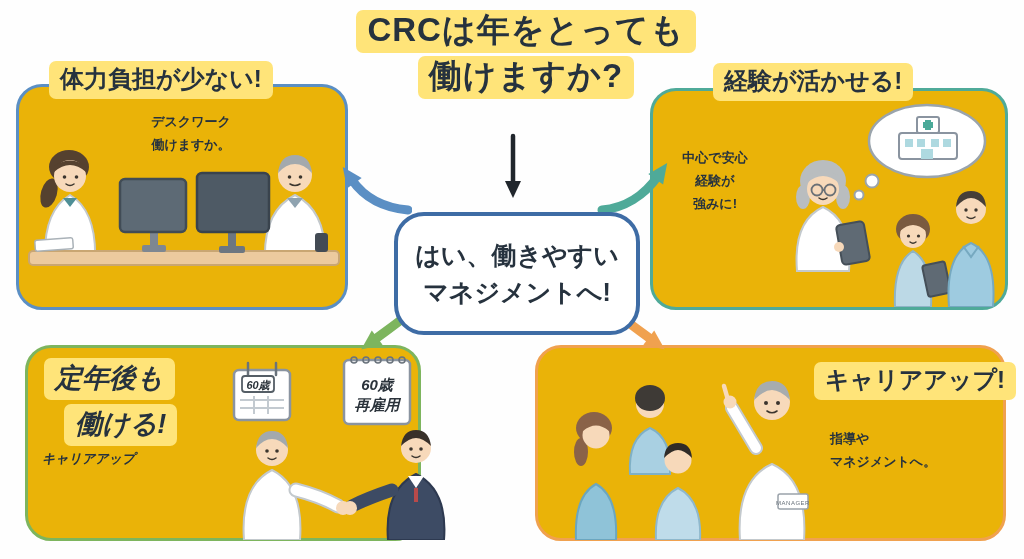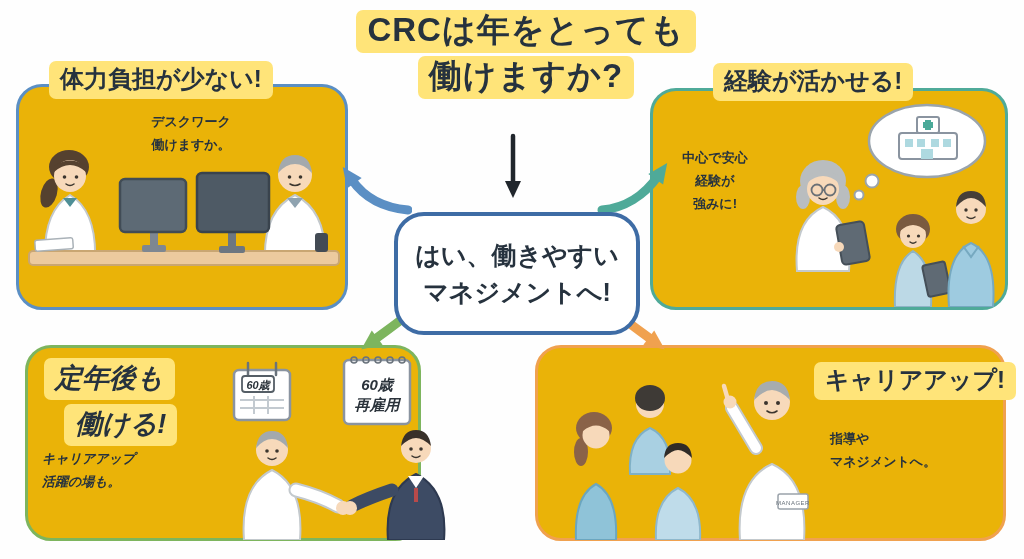--- a/index.html
+++ b/index.html
@@ -213,21 +213,20 @@
     </svg>
   </div>
 
   <div class="panel" id="panel-retirement">
     <div class="heading-block">
       <div class="line"><span class="hl">定年後も</span></div>
       <div class="line"><span class="hl">働ける!</span></div>
     </div>
     <div class="body-text">
       <div>キャリアアップ</div>
-      <div>活躍の場も。</div>
     </div>
     <svg class="illus" style="left:182px; top:2px; width:278px; height:190px;" viewBox="0 0 278 190">
       <g>
         <rect x="24" y="20" width="56" height="50" rx="5" fill="#fff" stroke="#8a94a0" stroke-width="2.5"></rect>
         <line x1="38" y1="13" x2="38" y2="25" stroke="#6a737c" stroke-width="2.5" stroke-linecap="round"></line>
         <line x1="66" y1="13" x2="66" y2="25" stroke="#6a737c" stroke-width="2.5" stroke-linecap="round"></line>
         <rect x="32" y="26" width="32" height="16" rx="3" fill="#fff" stroke="#555e66" stroke-width="1.8"></rect>
         <text x="48" y="38.5" font-size="11" font-weight="bold" text-anchor="middle" fill="#2b333b">60歳</text>
         <line x1="30" y1="50" x2="74" y2="50" stroke="#c3cad0" stroke-width="2"></line>
         <line x1="30" y1="58" x2="74" y2="58" stroke="#c3cad0" stroke-width="2"></line>

